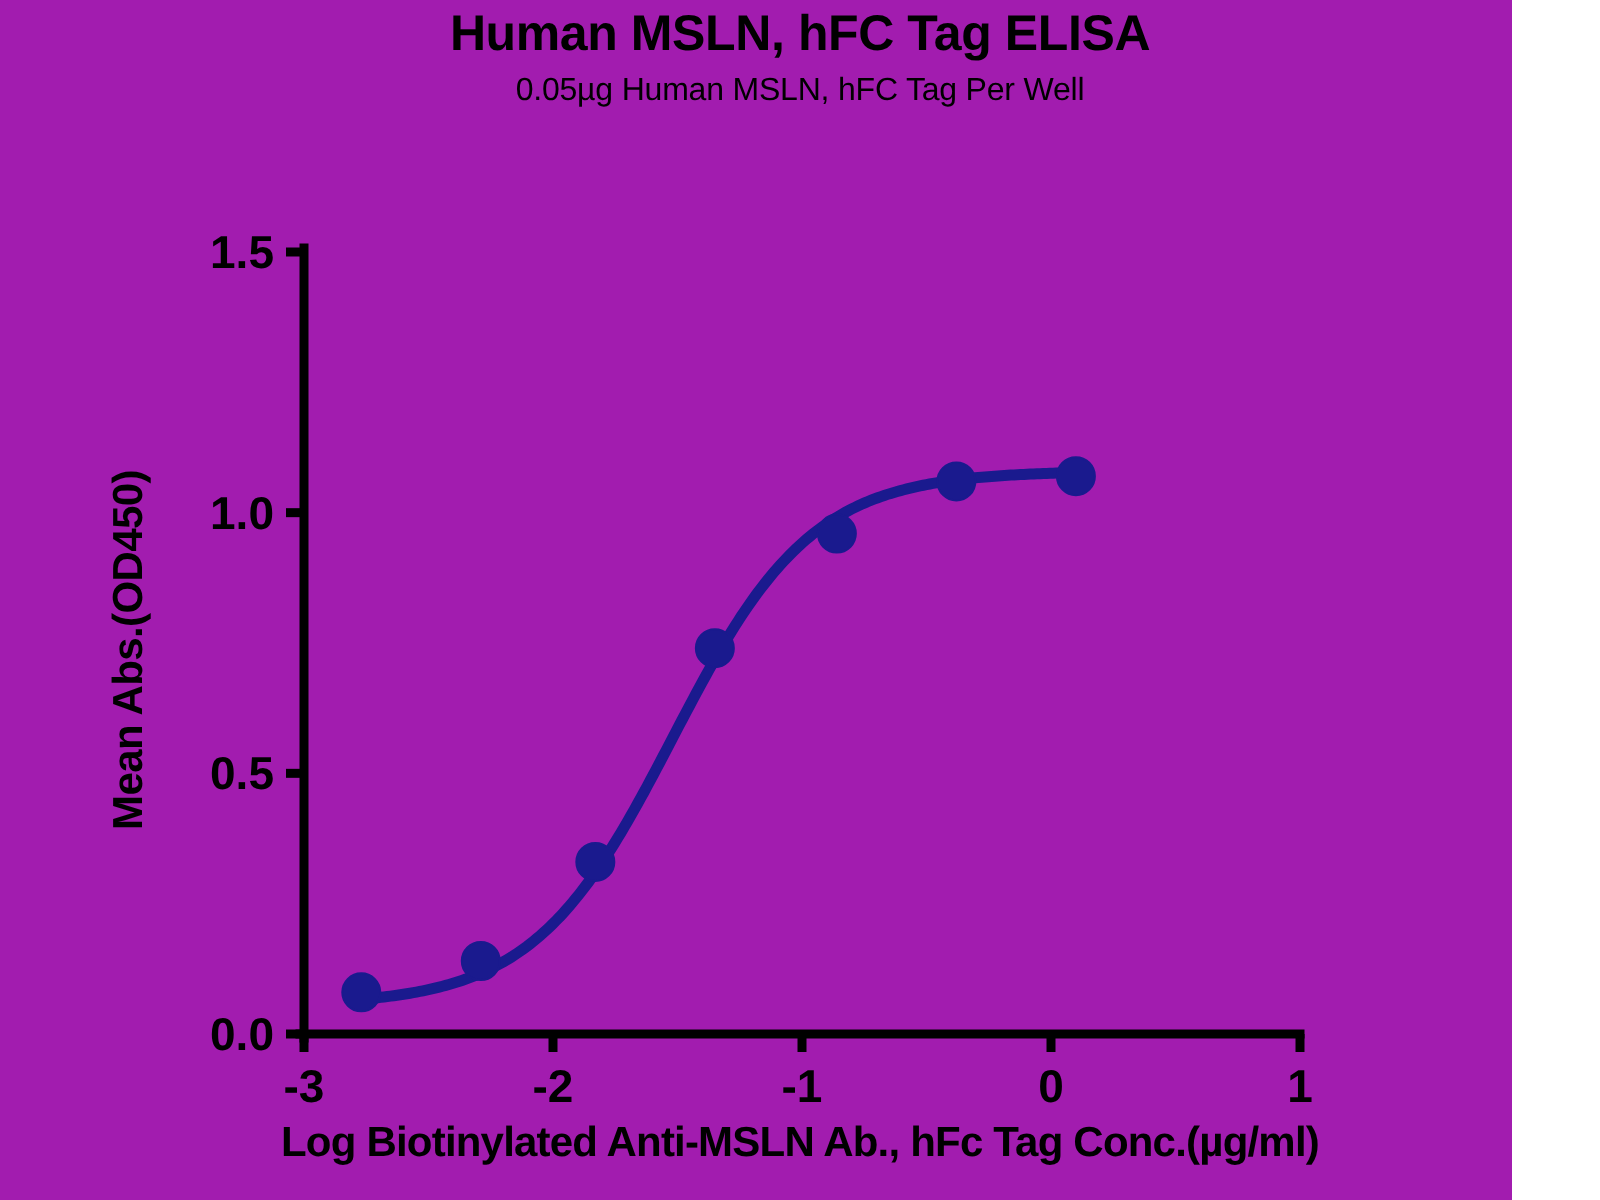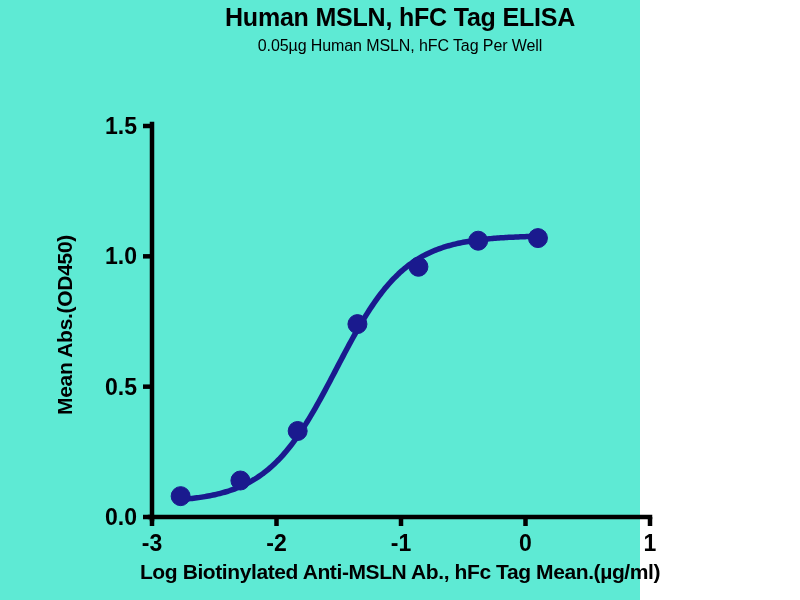--- a/index.html
+++ b/index.html
@@ -10,23 +10,23 @@
   }
   body {
     width: 800px;
     height: 600px;
     overflow: hidden;
     font-family: "Liberation Sans", sans-serif;
     color: #000000;
   }
   #figure {
     position: relative;
-    width: 640px;
+    width: 756px;
     height: 600px;
-    background: #5eead4;
+    background: #a21caf;
   }
   
   .title-block {
     position: absolute;
     left: 0;
     top: 2px;
     width: 800px;
     text-align: center;
   }
   .chart-title {
@@ -95,21 +95,21 @@
 
   <div class="title-block">
     <div class="chart-title">Human MSLN, hFC Tag ELISA</div>
     <div class="chart-subtitle">0.05µg Human MSLN, hFC Tag Per Well</div>
   </div>
 
   <div class="ylabel-wrap">
     <div class="ylabel">Mean Abs.(OD450)</div>
   </div>
 
-  <div class="xlabel">Log Biotinylated Anti-MSLN Ab., hFc Tag Mean.(µg/ml)</div>
+  <div class="xlabel">Log Biotinylated Anti-MSLN Ab., hFc Tag Conc.(µg/ml)</div>
 
   <svg id="plot-svg" viewBox="0 0 800 600">
 
     <line x1="152" y1="124" x2="152" y2="519" stroke="#000000" stroke-width="4.5" stroke-linecap="square"></line>
     <line x1="150" y1="517" x2="650" y2="517" stroke="#000000" stroke-width="4.5" stroke-linecap="square"></line>
 
     <g id="ytick-group">
         <line x1="143" y1="517" x2="152" y2="517" stroke="#000" stroke-width="4.5"></line>
         <line x1="143" y1="386.6666666666667" x2="152" y2="386.6666666666667" stroke="#000" stroke-width="4.5"></line>
         <line x1="143" y1="256.33333333333337" x2="152" y2="256.33333333333337" stroke="#000" stroke-width="4.5"></line>

